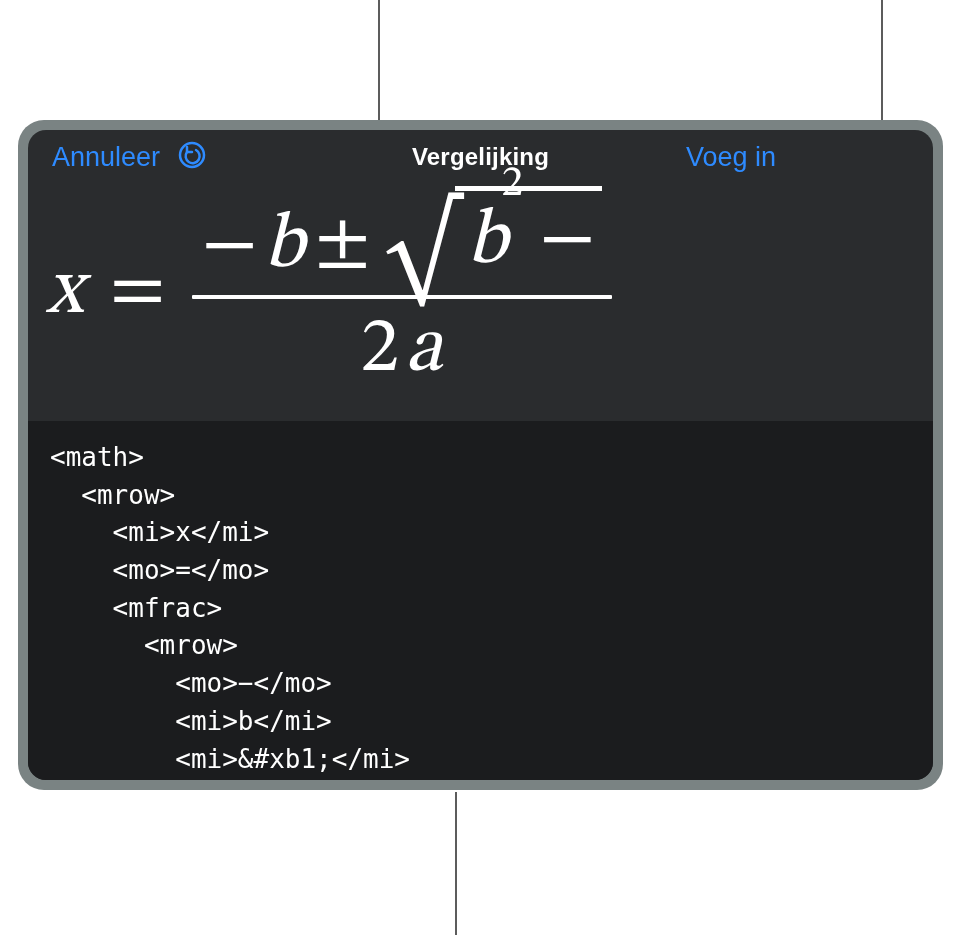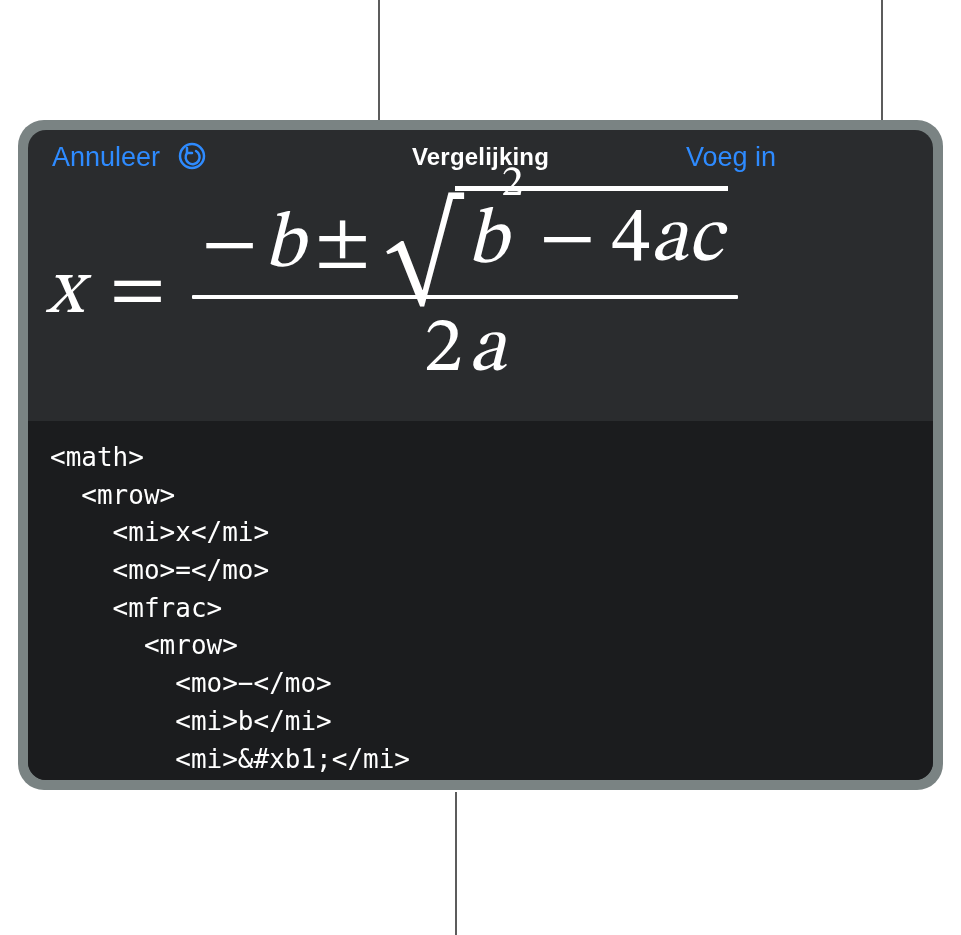--- a/index.html
+++ b/index.html
@@ -33,21 +33,21 @@
     display: flex;
     flex-direction: column;
   }
   .header {
     height: 54px;
     display: flex;
     align-items: center;
     padding: 0 20px;
     flex: 0 0 auto;
   }
-  .hdr-left { display: flex; align-items: flex-end; gap: 11px; flex: 1; }
+  .hdr-left { display: flex; align-items: flex-start; gap: 11px; flex: 1; }
   .hdr-center { flex: 0 0 auto; color: #fff; font-weight: 600; font-size: 24px; letter-spacing: .2px; }
   .hdr-right { flex: 1; display: flex; justify-content: center; }
   .link-btn {
     background: none; border: none; color: #2e8bff; font-size: 27px;
     cursor: pointer; font-weight: 400; padding: 2px 4px;
   }
   .icon-btn {
     background: none; border: none; color: #2e8bff; cursor: pointer;
     width: 34px; height: 34px; display: inline-flex; align-items: center; justify-content: center;
     padding: 0;
@@ -165,23 +165,20 @@
             <span class="op">−</span>
             <span>b</span>
             <span class="op" style="margin:0 4px;">±</span>
             <span class="sqrt">
               <span class="surd">√</span>
               <span class="radicand">
                 <span>
                   <span>b</span><sup class="exp">2</sup>
                 </span>
                 <span class="op">−</span>
-                <span>
-                  <span class="num4">4</span><span>a</span><span>c</span>
-                </span>
               </span>
             </span>
           </span>
           <span class="bar"></span>
           <span class="den">
             <span class="num4">2</span>
               <span>a</span>
           </span>
         </span>
       </div>

